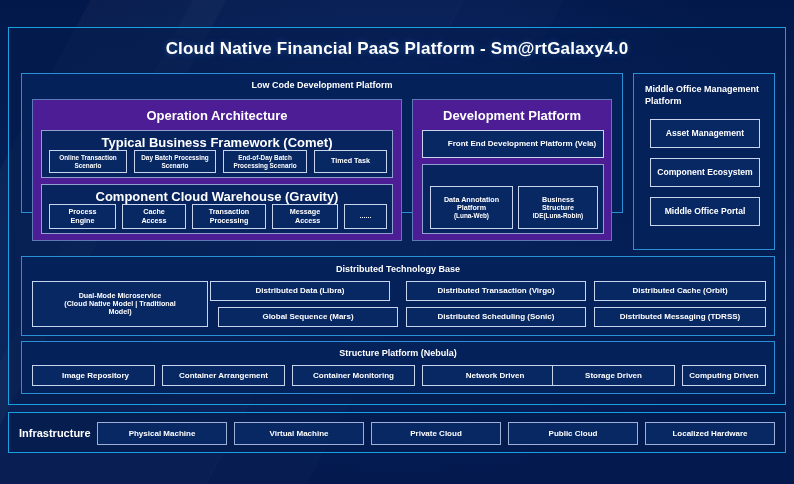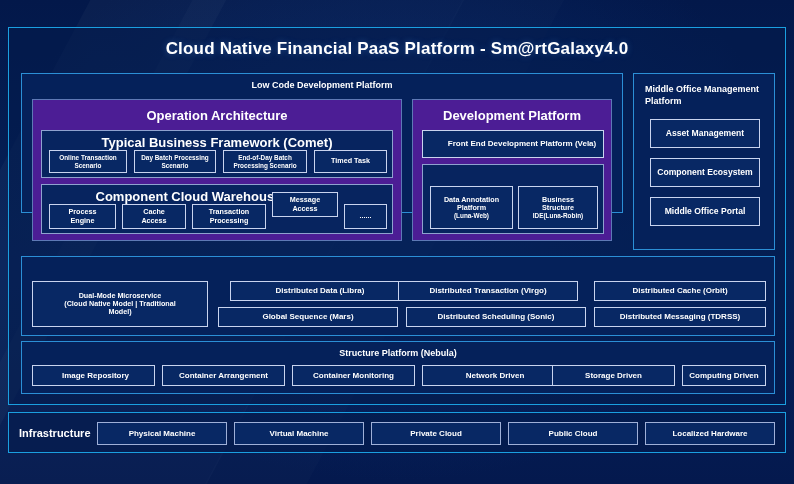--- a/index.html
+++ b/index.html
@@ -194,21 +194,21 @@
             <span>Cache</span>
             <span>Access</span>
           </div>
         </div>
         <div class="chip two-line t8" style="left:150px; top:19px; width:74px; height:25px;">
           <div>
             <span>Transaction</span>
             <span>Processing</span>
           </div>
         </div>
-        <div class="chip two-line t8" style="left:230px; top:7px; width:66px; height:25px;">
+        <div class="chip two-line t8" style="left:230px; top:19px; width:66px; height:25px;text-align:right;">
           <div>
             <span>Message</span>
             <span>Access</span>
           </div>
         </div>
         <div class="chip t8" style="left:302px; top:19px; width:43px; height:25px;">
           <span>......</span>
         </div>
       </div>
     </div>
@@ -248,33 +248,34 @@
     </div>
     <div class="chip t9" style="left:16px; top:84px; width:110px; height:29px;">
       <span>Component Ecosystem</span>
     </div>
     <div class="chip t9" style="left:16px; top:123px; width:110px; height:29px;">
       <span>Middle Office Portal</span>
     </div>
   </div>
 
   <div class="band" style="left:12px; top:228px; width:754px; height:80px;">
+    <div class="hdr" style="top:7px;">Distributed Technology Base</div>
 
     <div class="chip two-line t8" style="left:10px; top:24px; width:176px; height:46px;">
       <div>
         <span>Dual-Mode Microservice</span>
         <span>(Cloud Native Model | Traditional</span>
         <span>Model)</span>
       </div>
     </div>
 
-    <div class="chip t85" style="left:208px; top:24px; width:180px; height:20px;">
+    <div class="chip t85" style="left:188px; top:24px; width:180px; height:20px;">
       <span>Distributed Data (Libra)</span>
     </div>
-    <div class="chip t85" style="left:376px; top:24px; width:180px; height:20px;">
+    <div class="chip t85" style="left:384px; top:24px; width:180px; height:20px;">
       <span>Distributed Transaction (Virgo)</span>
     </div>
     <div class="chip t85" style="left:572px; top:24px; width:172px; height:20px;">
       <span>Distributed Cache (Orbit)</span>
     </div>
     <div class="chip t85" style="left:196px; top:50px; width:180px; height:20px;">
       <span>Global Sequence (Mars)</span>
     </div>
     <div class="chip t85" style="left:384px; top:50px; width:180px; height:20px;">
       <span>Distributed Scheduling (Sonic)</span>

